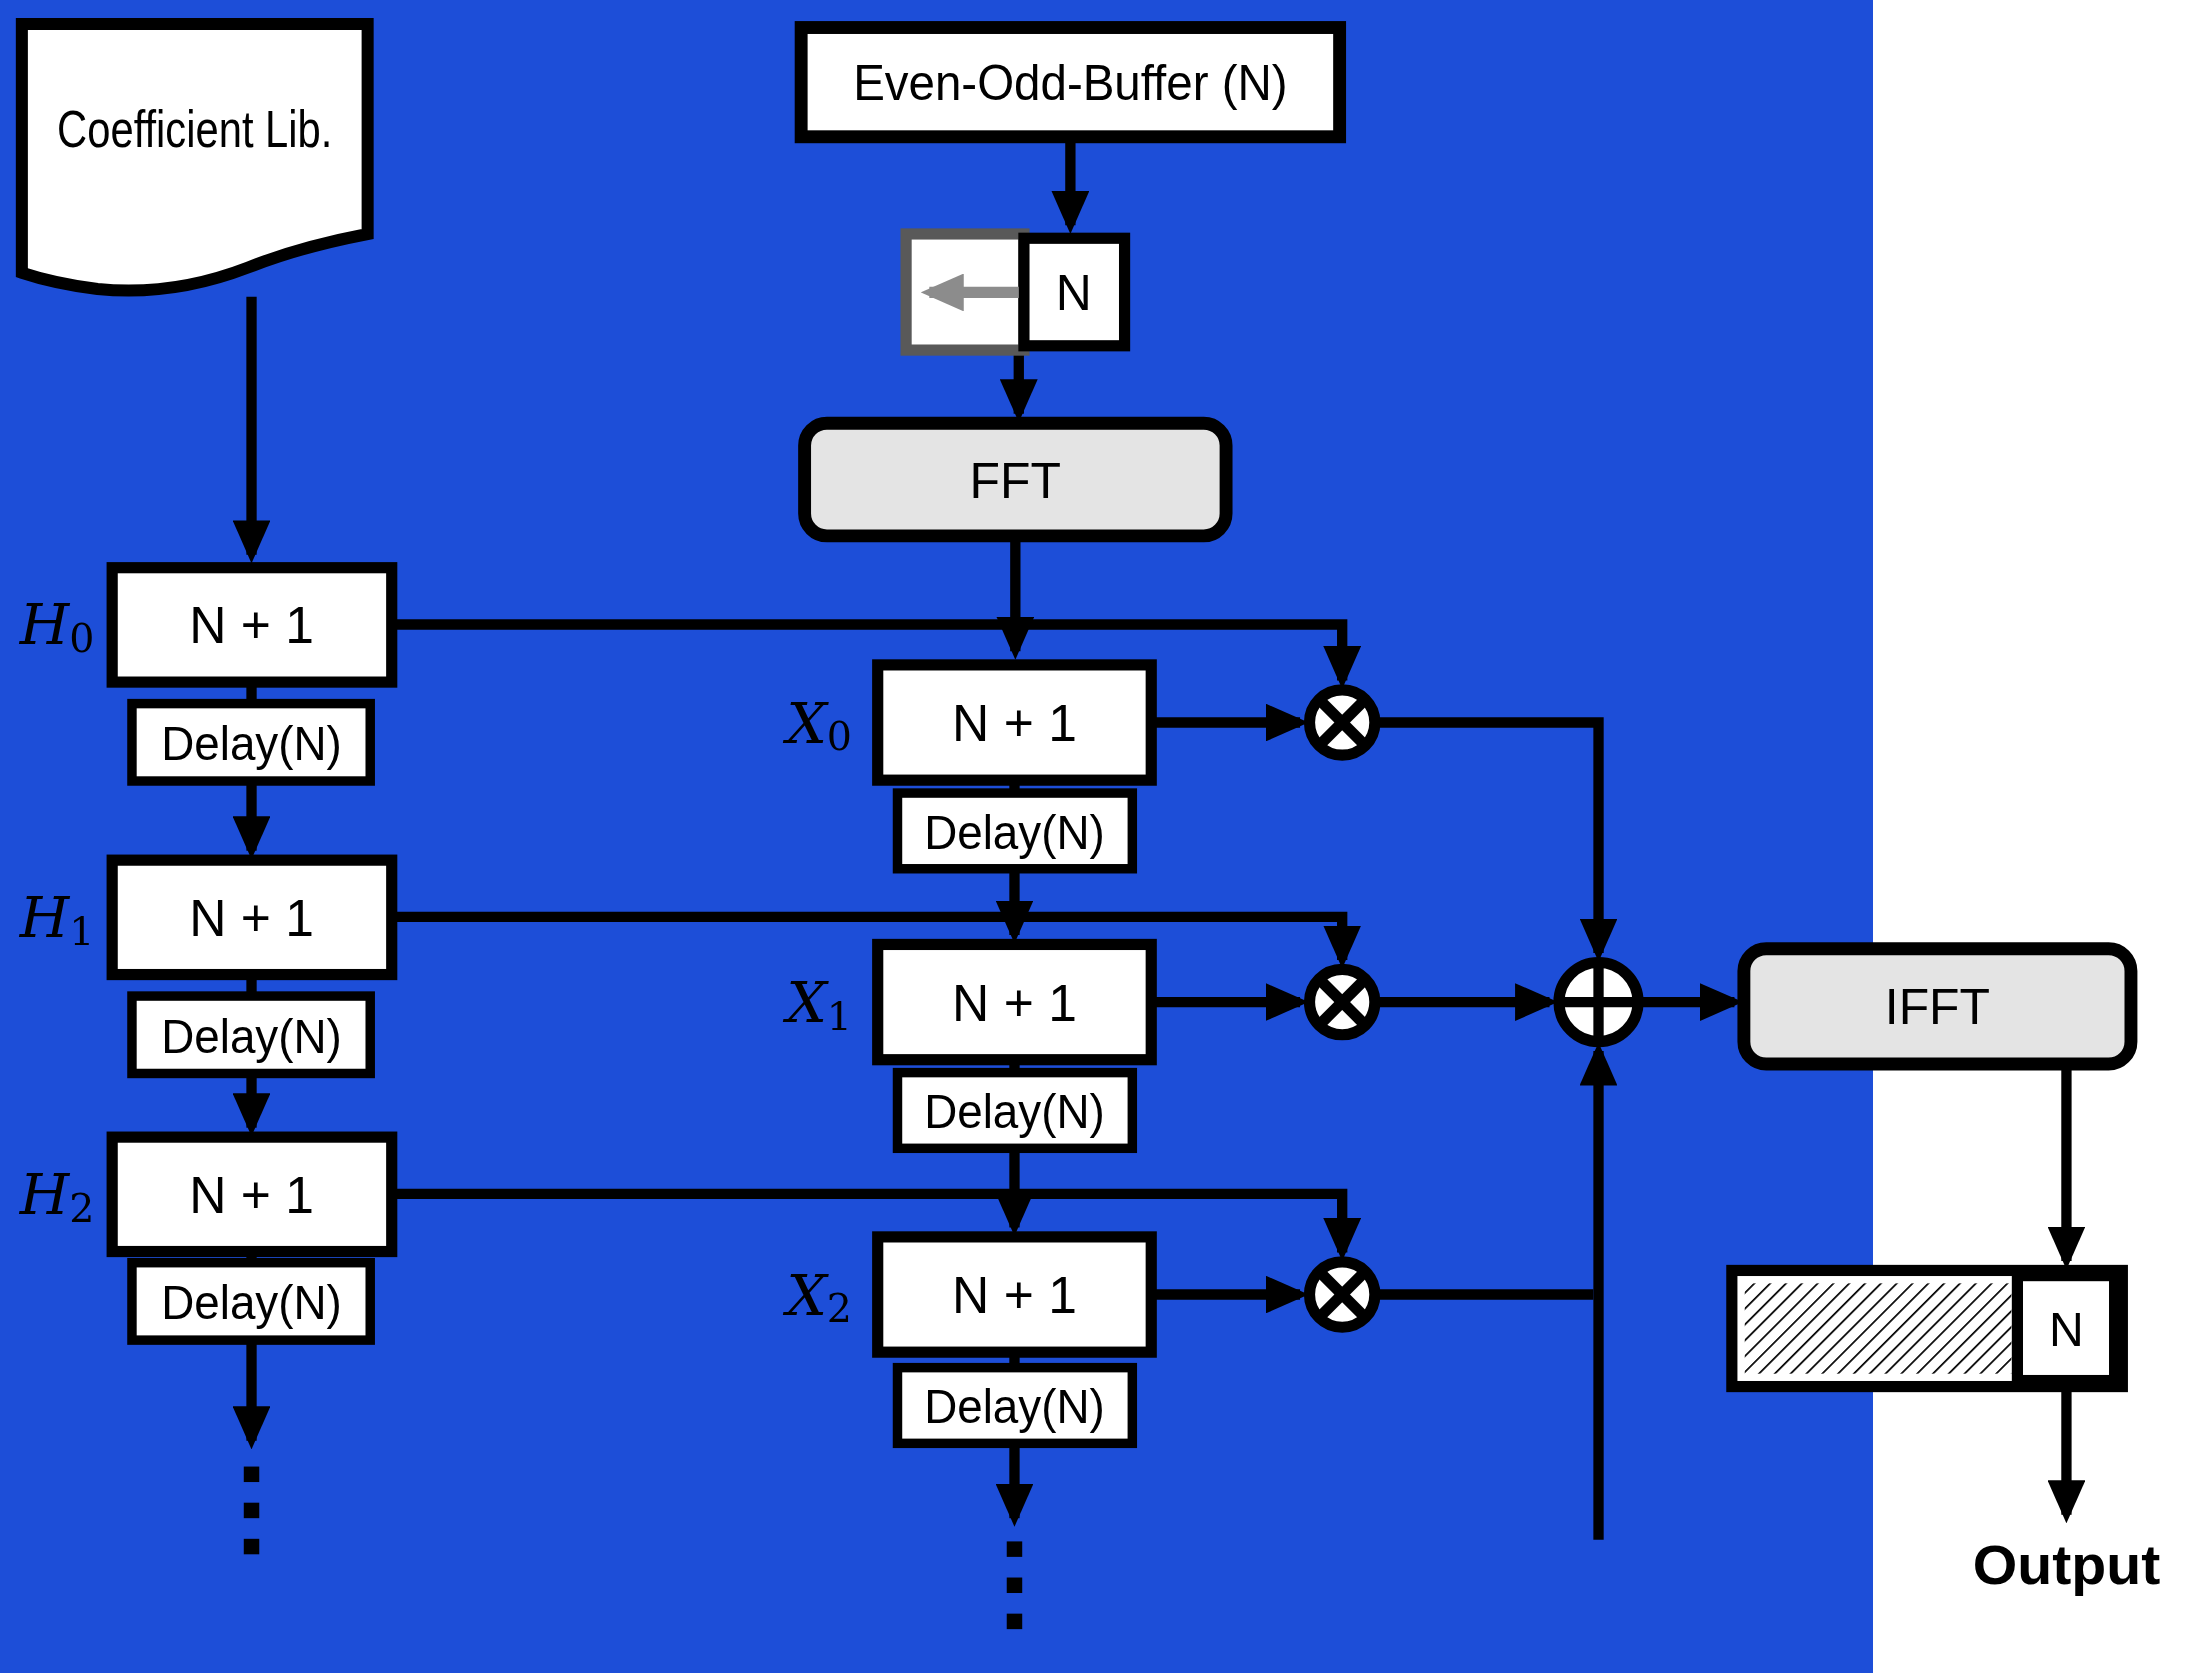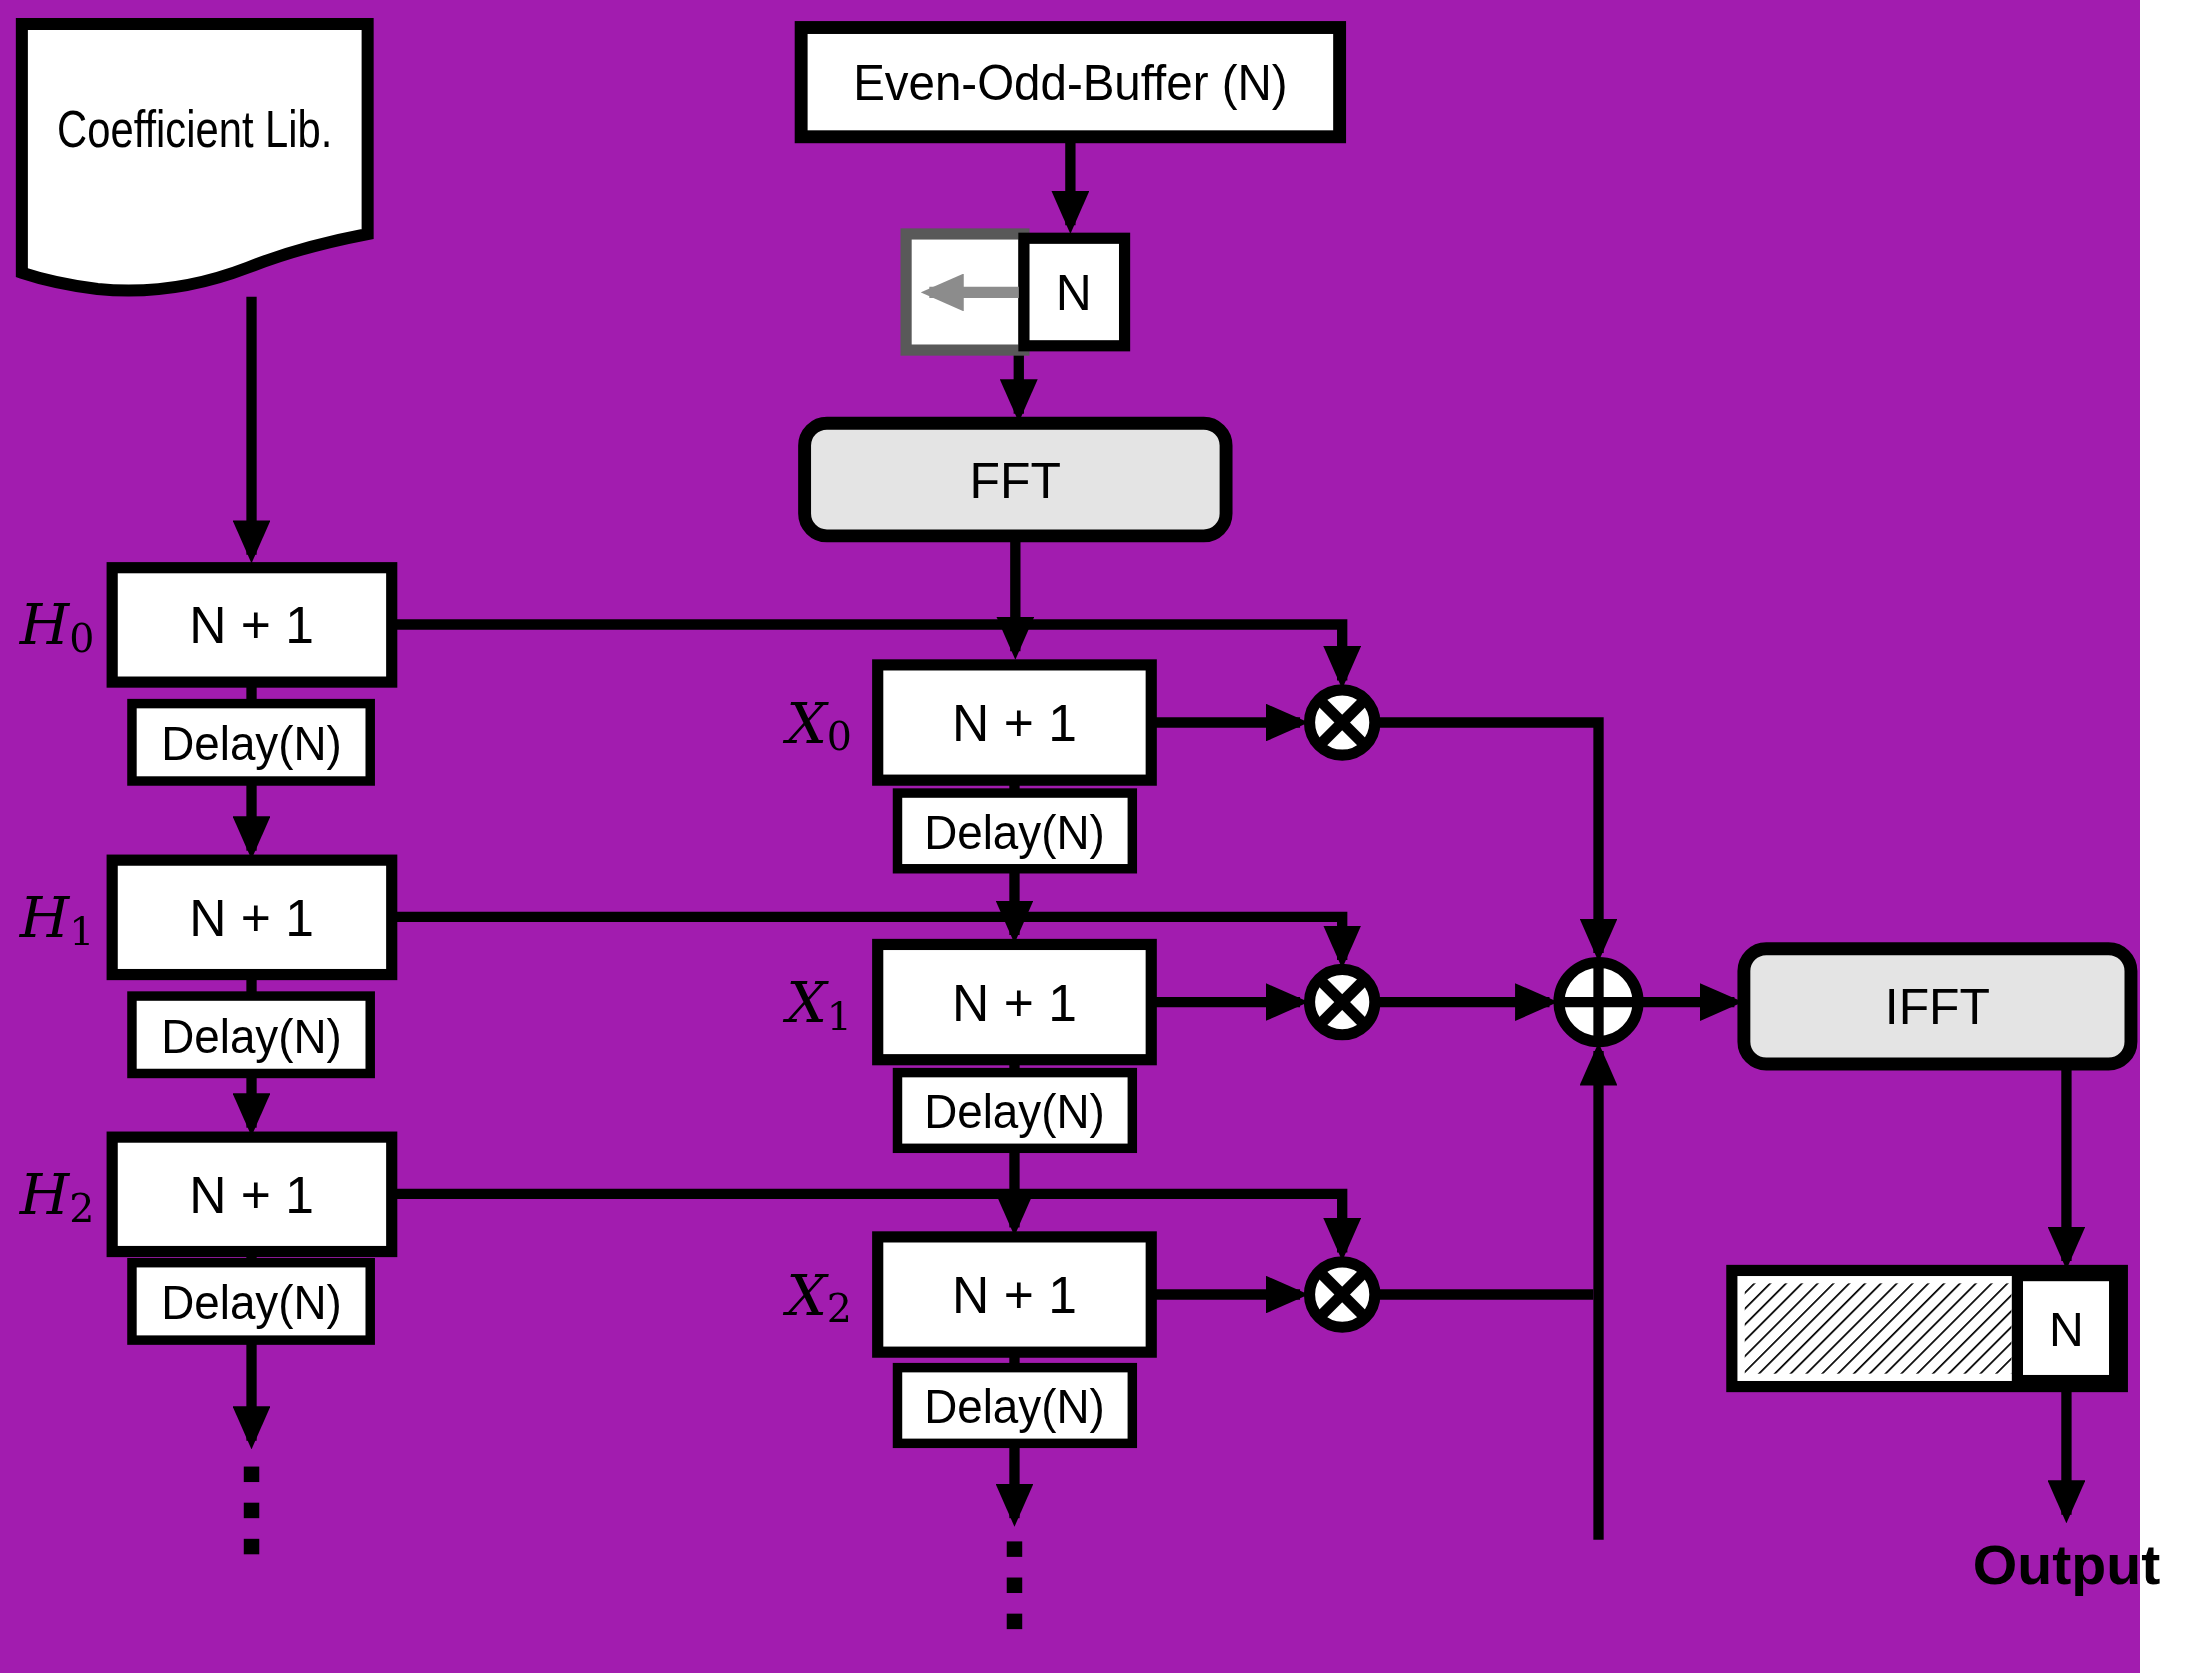--- a/index.html
+++ b/index.html
@@ -1,16 +1,16 @@
 <!DOCTYPE html>
 <html style="font-size:13.8px"><head>
 <meta charset="utf-8">
 <style>
   html,body { margin:0; padding:0; background:#ffffff; }
-  .stage { width:2140px; height:1673px; position:relative; background:#a21caf; }
+  .stage { width:1873px; height:1673px; position:relative; background:#1d4ed8; }
   svg { display:block; }
   text { font-family:"Liberation Sans", sans-serif; fill:#000; }
   .lbl  { font-size:60px; }
   .lbl-med { font-size:58px; }
   .lbl-sm { font-size:56px; }
   .math { font-family:"DejaVu Serif", serif; font-style:italic; font-size:66px; }
   .math-sub { font-family:"DejaVu Serif", serif; font-style:normal; font-size:46px; }
   .out-lbl { font-size:64px; font-weight:bold; }
   .wire { stroke:#000; stroke-width:12; fill:none; }
   .boxline { fill:#ffffff; stroke:#000; }

